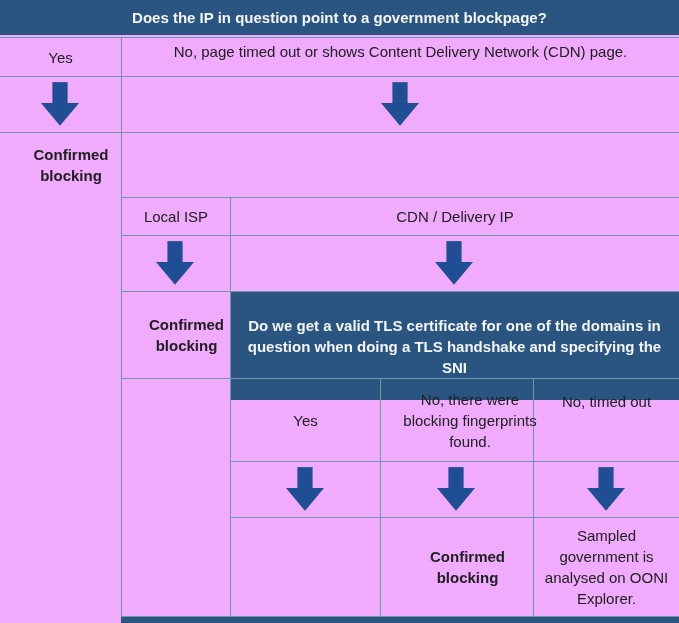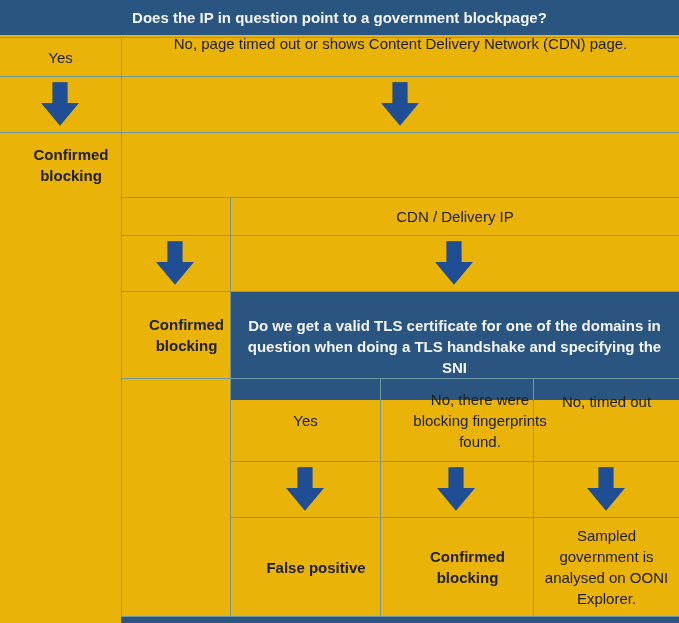--- a/index.html
+++ b/index.html
@@ -7,21 +7,21 @@
     --arrow:#1f4e94;
     --border:#6b99a4;
     --cell_text:#202020;
     --header_text:#f3f5f7;
     --icon_bg:#f1f1f1;
     --icon_border:#c9c9c9;
     --icon_glyph:#9e9e9e;
   }
   html,body{margin:0;padding:0;background:#ffffff;}
   .sheet{
-    position:relative;width:679px;height:623px;background:#eab308;
+    position:relative;width:679px;height:623px;background:#f0abfc;
     font-family:"Liberation Sans", sans-serif;color:var(--cell_text);
     overflow:hidden;
   }
   .hline,.vline{position:absolute;background:var(--border);}
   .hline{height:1px;}
   .vline{width:1px;}
   .blue{position:absolute;background:var(--header_bg);}
   .cell{
     position:absolute;display:flex;align-items:center;justify-content:center;
     text-align:center;font-size:15px;line-height:1.4;color:var(--cell_text);
@@ -64,33 +64,33 @@
   <div class="hline" style="left:230px;top:461px;width:449px;"></div>
   <div class="hline" style="left:230px;top:517px;width:449px;"></div>
   <div class="hline" style="left:121px;top:616px;width:558px;"></div>
 
   <div class="vline" style="left:121px;top:37px;height:579px;"></div>
   <div class="vline" style="left:230px;top:197px;height:419px;"></div>
   <div class="vline" style="left:380px;top:378px;height:238px;"></div>
   <div class="vline" style="left:533px;top:378px;height:238px;"></div>
 
   <div class="cell" style="left:0;top:38px;width:121px;height:38px;">Yes</div>
-  <div class="cell" style="left:122px;top:24px;width:557px;height:38px;">No, page timed out or shows Content Delivery Network (CDN) page.</div>
+  <div class="cell" style="left:122px;top:32px;width:557px;height:38px;">No, page timed out or shows Content Delivery Network (CDN) page.</div>
 
   <div class="cell bold" style="left:0;top:133px;width:121px;height:64px;">Confirmed blocking</div>
 
+  <div class="cell" style="left:122px;top:198px;width:108px;height:37px;">Local ISP</div>
   <div class="cell" style="left:231px;top:198px;width:448px;height:37px;">CDN / Delivery IP</div>
 
   <div class="cell bold" style="left:122px;top:292px;width:108px;height:86px;">Confirmed blocking</div>
 
   <div class="cell" style="left:231px;top:379px;width:149px;height:82px;">Yes</div>
-  <div class="cell" style="left:404px;top:379px;width:152px;height:82px;">No, there were blocking fingerprints found.</div>
+  <div class="cell" style="left:394px;top:379px;width:152px;height:82px;">No, there were blocking fingerprints found.</div>
   <div class="cell" style="left:534px;top:360px;width:145px;height:82px;">No, timed out</div>
 
-  <div class="cell bold" style="left:231px;top:518px;width:149px;height:98px;">False positive</div>
   <div class="cell bold" style="left:381px;top:518px;width:152px;height:98px;">Confirmed blocking</div>
   <div class="cell" style="left:534px;top:518px;width:145px;height:98px;">Sampled government is analysed on OONI Explorer.</div>
 
   <div class="arrow" style="left:41px;top:82px;">
     <svg viewBox="0 0 40 46" xmlns="http://www.w3.org/2000/svg">
         <g fill="currentColor">
           <rect x="12" y="0" width="16" height="24"></rect>
           <polygon points="0,22 40,22 20,46"></polygon>
         </g>
       </svg>

